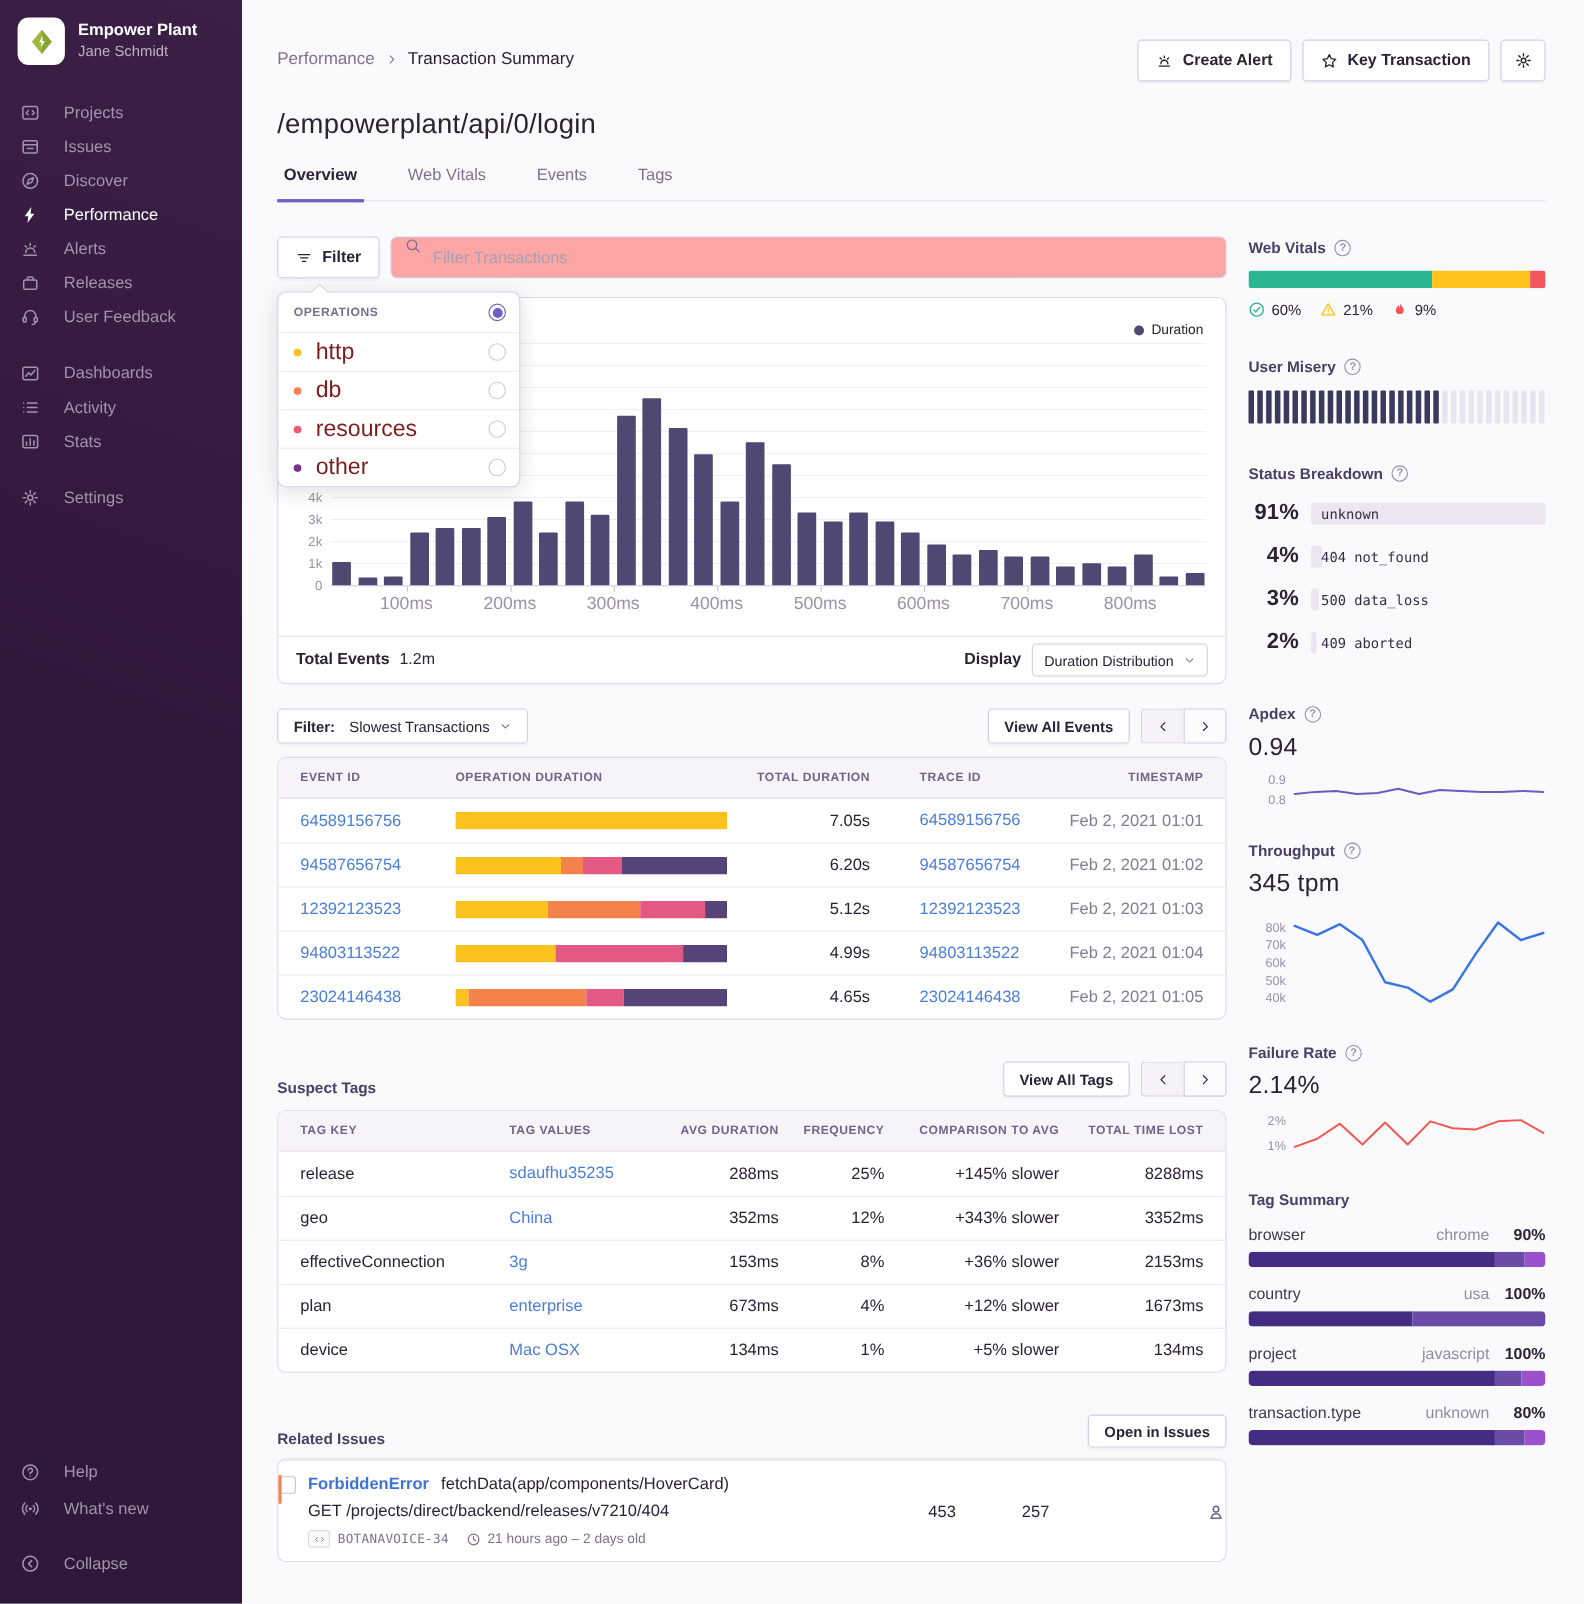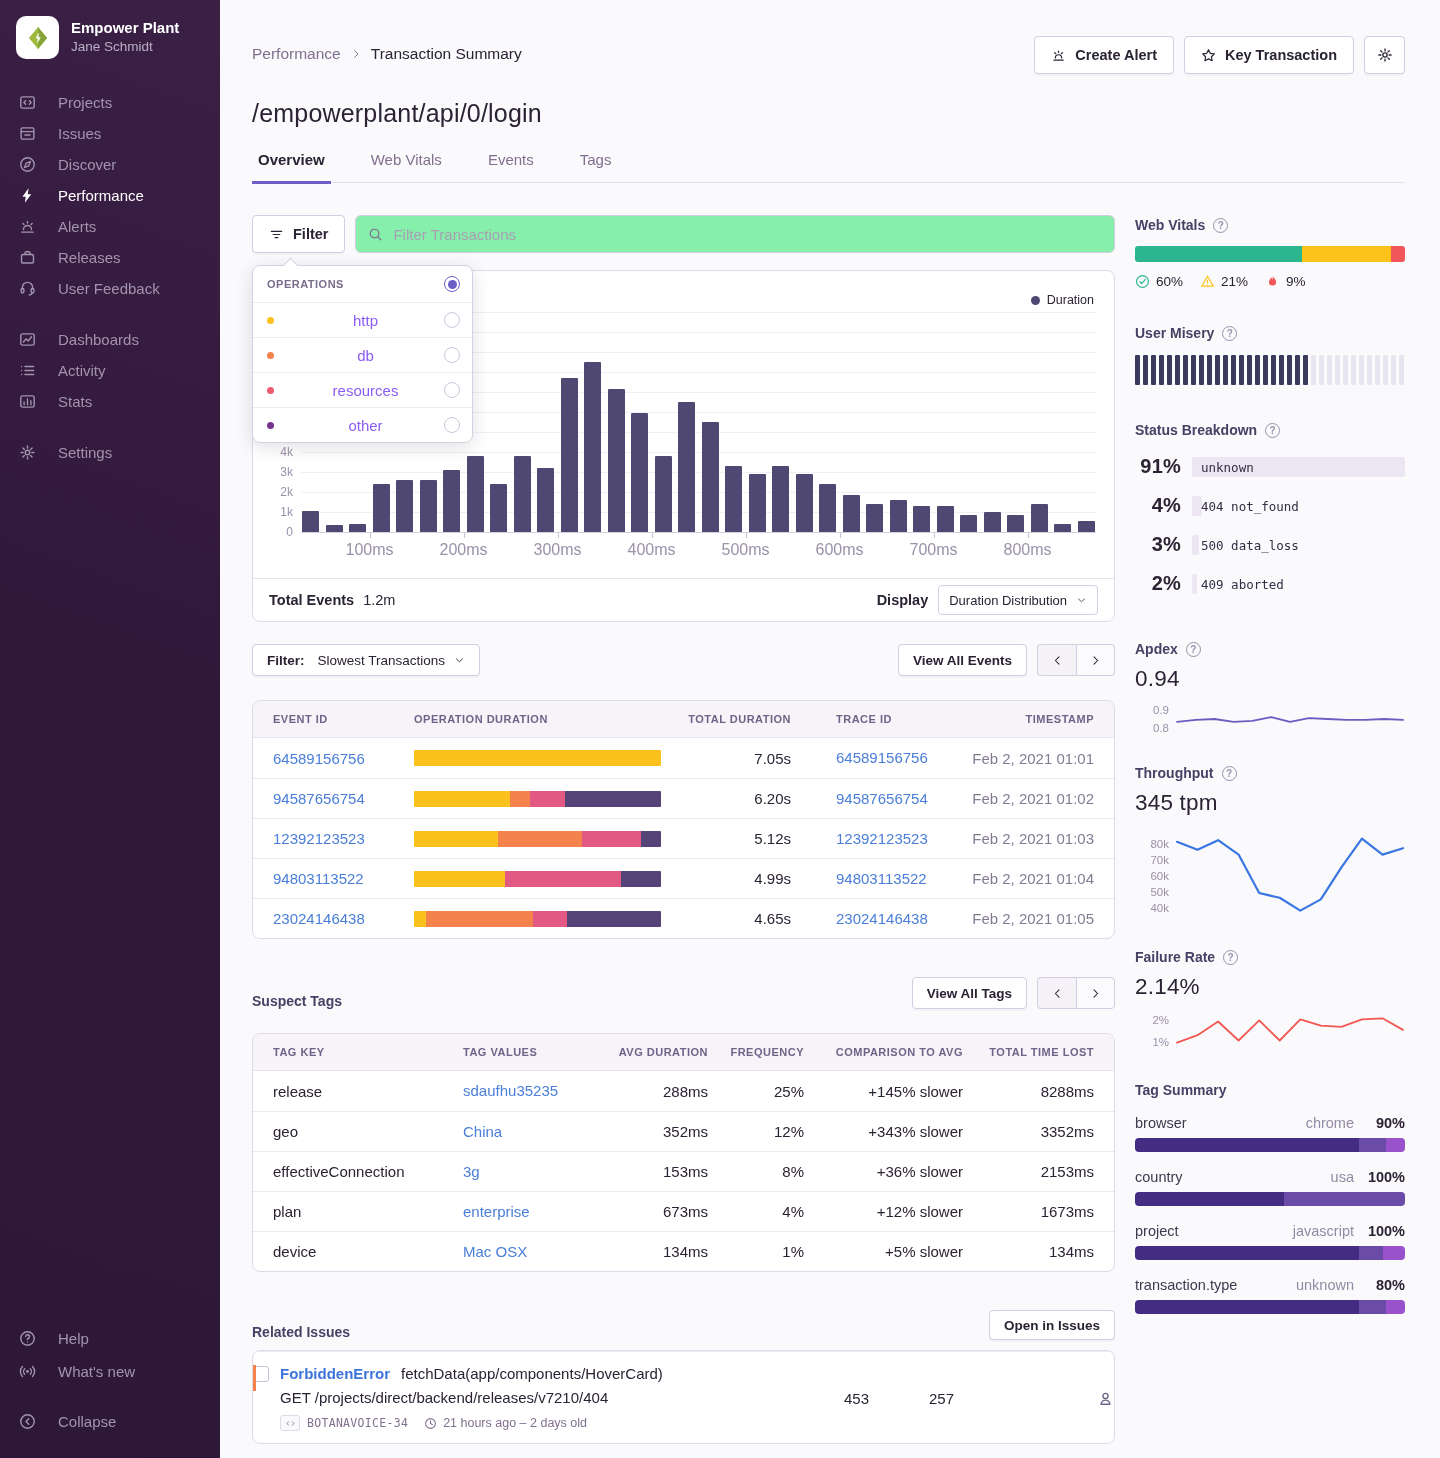--- a/index.html
+++ b/index.html
@@ -49,36 +49,36 @@
   .tab { font-size:15px; color:#80708F; padding:0 6px 13px; border-bottom:3px solid transparent; margin-bottom:-2px; cursor:pointer; }
   .tab.active { color:#2B2233; font-weight:600; border-bottom-color:#6C5FC7; }
 
   .content { display:flex; gap:20px; margin-top:32px; }
   .left-col { width:863px; flex:none; position:relative; }
   .right-col { width:270px; flex:none; padding-top:2px; }
 
   
   .filter-row { display:flex; gap:10px; }
   .filter-btn { height:38px; }
-  .search-box { flex:1; height:38px; background:#86efac; border:1px solid #D4CCE0; border-radius:6px;
-                display:flex; align-items:center; gap:10px; padding:0 12px; }
+  .search-box { flex:1; height:38px; background:#fca5a5; border:1px solid #D4CCE0; border-radius:6px;
+                display:flex; gap:10px; padding:0 12px; }
   .search-box .ic { width:15px; height:15px; color:#80708F; }
   .search-box input { border:none; outline:none; flex:1; font-size:15px; font-family:inherit; color:#2B2233; background:transparent; }
   .search-box input::placeholder { color:#A79FB2; }
 
   
   .ops-menu { position:absolute; top:50px; left:0; width:221px; background:#fff; border:1px solid #D8D0E2; border-radius:8px;
               box-shadow:0 4px 18px rgba(43,34,51,.14); z-index:6; }
   .ops-menu::before { content:""; position:absolute; top:-6px; left:32px; width:10px; height:10px; background:#fff;
               border-left:1px solid #D8D0E2; border-top:1px solid #D8D0E2; transform:rotate(45deg); }
   .ops-head { display:flex; align-items:center; justify-content:space-between; height:36px; padding:0 12px 0 14px; }
   .ops-head-label { font-size:11px; font-weight:700; letter-spacing:.5px; color:#776D8C; }
   .ops-item { display:flex; align-items:center; height:35px; padding:0 12px 0 14px; border-top:1px solid #EEE9F3; cursor:pointer; }
   .op-dot { width:7px; height:7px; border-radius:50%; flex:none; margin-right:13px; }
-  .ops-item-label { font-size:15px; color:#8b5cf6; flex:1;text-align:center; }
+  .ops-item-label { font-size:21px; color:#7f1d1d; flex:1; }
   .radio { width:16px; height:16px; border-radius:50%; border:1px solid #CFC7DD; background:#fff; position:relative; flex:none; cursor:pointer; }
   .radio.checked { border-color:#6C5FC7; }
   .radio.checked::after { content:""; position:absolute; inset:2.5px; border-radius:50%; background:#6C5FC7; }
 
   
   .panel { background:#fff; border:1px solid #E0DAE8; border-radius:8px; }
 
   
   .chart-panel { margin-top:17px; }
   .chart-inner { height:307px; position:relative; }
@@ -108,21 +108,21 @@
   .filter-sel b { font-weight:700; margin-right:4px; }
   .filter-sel .ic { width:11px; height:11px; }
   .pager { display:flex; }
   .pager .pg { width:39px; height:32px; display:flex; align-items:center; justify-content:center; background:#F5F3F7;
                border:1px solid #D4CCE0; cursor:pointer; color:#2B2233; }
   .pager .pg:first-child { border-radius:4px 0 0 4px; border-right:none; }
   .pager .pg:last-child { border-radius:0 4px 4px 0; background:#FBFAFC; }
   .pager .ic { width:13px; height:13px; }
 
   
-  .table { margin-top:24px; overflow:hidden; }
+  .table { margin-top:12px; overflow:hidden; }
   .t-head { background:#F6F3F9; border-bottom:1px solid #E7E2EE; height:37px; align-items:center;
             font-size:11px; font-weight:700; letter-spacing:.5px; color:#6F6487; text-transform:uppercase; }
   .t-row { align-items:center; border-top:1px solid #EEE8F2; }
   .t-row:first-of-type { border-top:none; }
   .events-grid { display:grid; grid-template-columns:141px 265px 112px 160px 1fr; padding:0 20px; }
   .events-grid .c3 { text-align:right; }
   .events-grid .c4 { padding-left:45px; }
   .events-grid .c5 { text-align:right; }
   .events-grid.t-row { height:40px; }
   .link { color:#4A7ED9; font-size:15px; text-decoration:none; cursor:pointer; }

